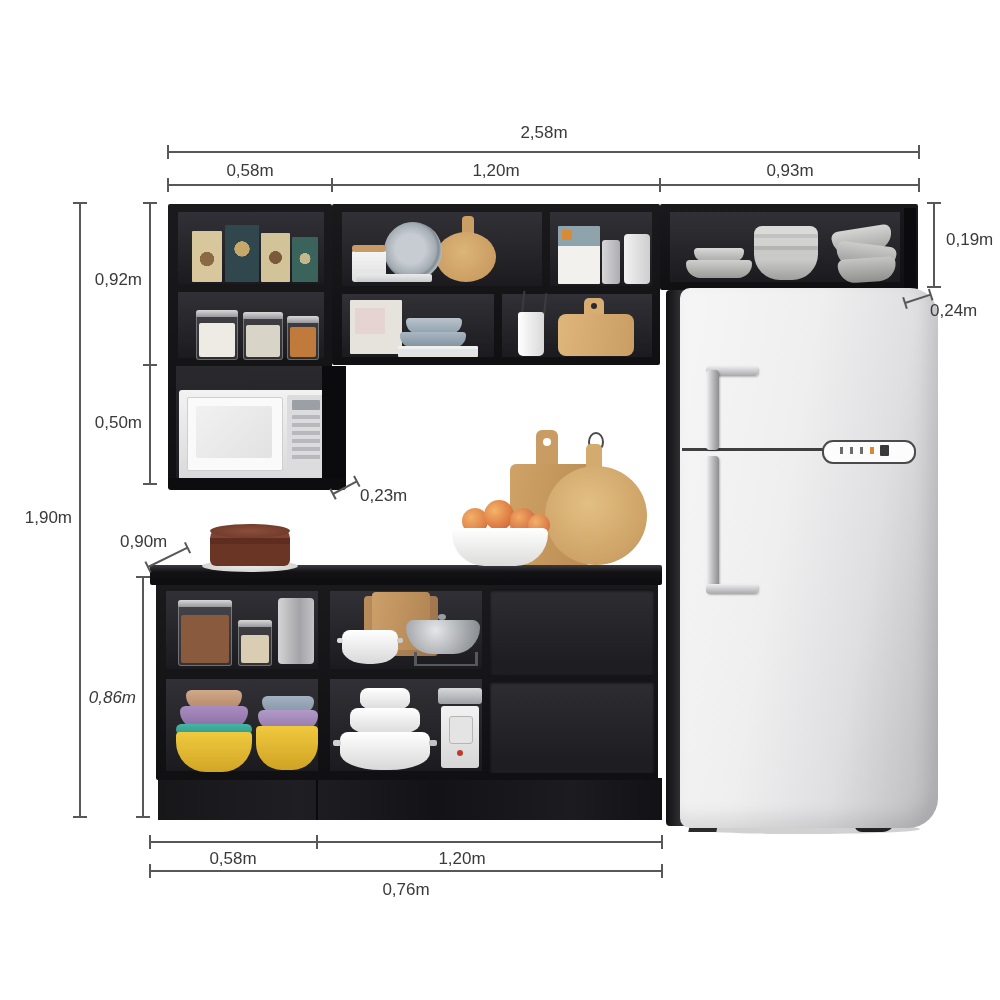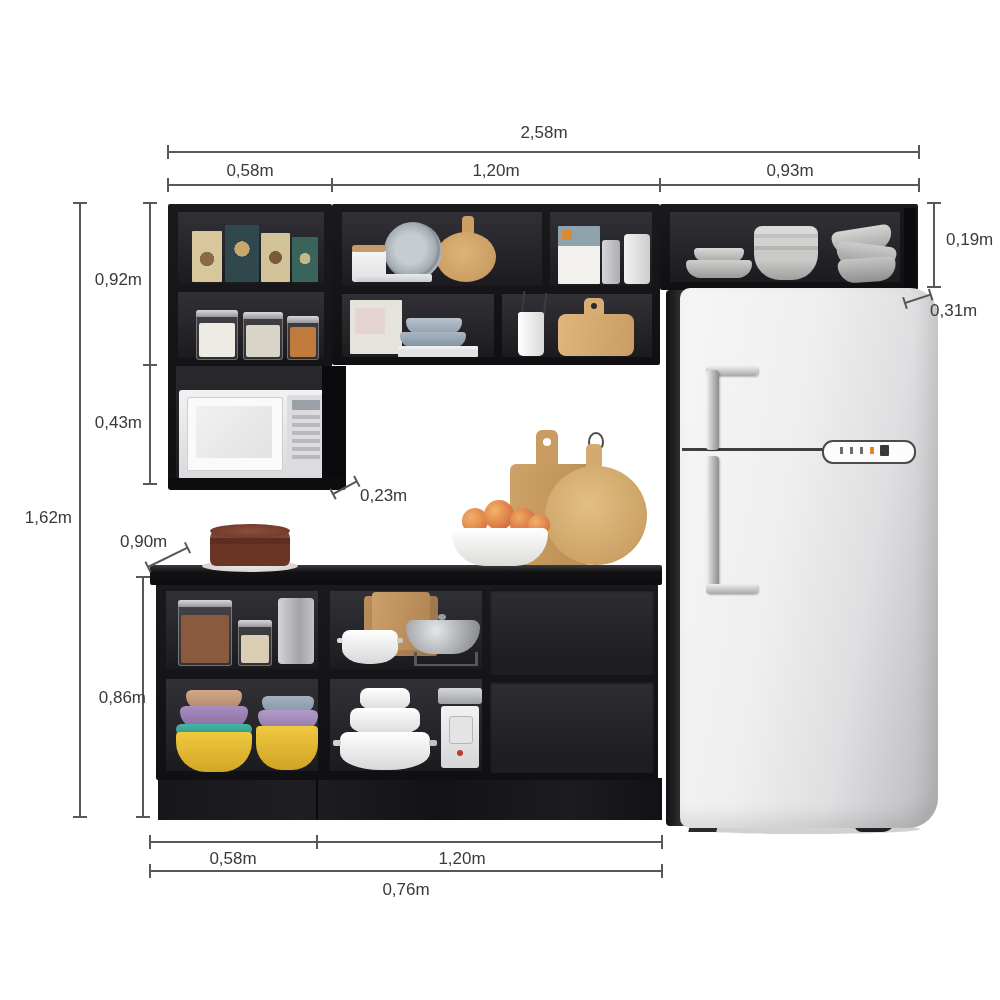--- a/index.html
+++ b/index.html
@@ -230,44 +230,44 @@
   <div class="dl c" style="left:210px;top:161px;width:80px;">0,58m</div>
   <div class="dl c" style="left:456px;top:161px;width:80px;">1,20m</div>
   <div class="dl c" style="left:750px;top:161px;width:80px;">0,93m</div>
 
   <div class="dln" style="left:933px;top:203px;width:2px;height:84px;"></div>
   <div class="dln" style="left:927px;top:202px;width:14px;height:2px;"></div>
   <div class="dln" style="left:927px;top:286px;width:14px;height:2px;"></div>
   <div class="dl" style="left:946px;top:230px;">0,19m</div>
 
   <div class="ddiag" style="left:905px;top:302px;width:27px;transform:rotate(-18deg);"></div>
-  <div class="dl" style="left:930px;top:301px;">0,31m</div>
+  <div class="dl" style="left:930px;top:301px;">0,24m</div>
 
   <div class="dln" style="left:79px;top:203px;width:2px;height:615px;"></div>
   <div class="dln" style="left:73px;top:202px;width:14px;height:2px;"></div>
   <div class="dln" style="left:73px;top:816px;width:14px;height:2px;"></div>
-  <div class="dl r" style="left:14px;top:508px;width:58px;">1,62m</div>
+  <div class="dl r" style="left:14px;top:508px;width:58px;">1,90m</div>
 
   <div class="dln" style="left:149px;top:203px;width:2px;height:282px;"></div>
   <div class="dln" style="left:143px;top:202px;width:14px;height:2px;"></div>
   <div class="dln" style="left:143px;top:364px;width:14px;height:2px;"></div>
   <div class="dln" style="left:143px;top:483px;width:14px;height:2px;"></div>
   <div class="dl r" style="left:86px;top:270px;width:56px;">0,92m</div>
-  <div class="dl r" style="left:86px;top:413px;width:56px;">0,43m</div>
+  <div class="dl r" style="left:86px;top:413px;width:56px;">0,50m</div>
 
   <div class="ddiag" style="left:333px;top:493px;width:27px;transform:rotate(-28deg);"></div>
   <div class="dl" style="left:360px;top:486px;">0,23m</div>
 
   <div class="dl" style="left:120px;top:532px;">0,90m</div>
   <div class="ddiag" style="left:148px;top:566px;width:44px;transform:rotate(-26deg);"></div>
 
   <div class="dln" style="left:142px;top:577px;width:2px;height:241px;"></div>
   <div class="dln" style="left:136px;top:576px;width:14px;height:2px;"></div>
   <div class="dln" style="left:136px;top:816px;width:14px;height:2px;"></div>
-  <div class="dl r" style="left:92px;top:688px;width:54px;">0,86m</div>
+  <div class="dl r" style="left:82px;top:688px;width:54px;font-style:italic;">0,86m</div>
 
   <div class="dln" style="left:150px;top:841px;width:513px;height:2px;"></div>
   <div class="dln" style="left:149px;top:835px;width:2px;height:14px;"></div>
   <div class="dln" style="left:316px;top:835px;width:2px;height:14px;"></div>
   <div class="dln" style="left:661px;top:835px;width:2px;height:14px;"></div>
   <div class="dl c" style="left:193px;top:849px;width:80px;">0,58m</div>
   <div class="dl c" style="left:422px;top:849px;width:80px;">1,20m</div>
 
   <div class="dln" style="left:150px;top:870px;width:513px;height:2px;"></div>
   <div class="dln" style="left:149px;top:864px;width:2px;height:14px;"></div>

